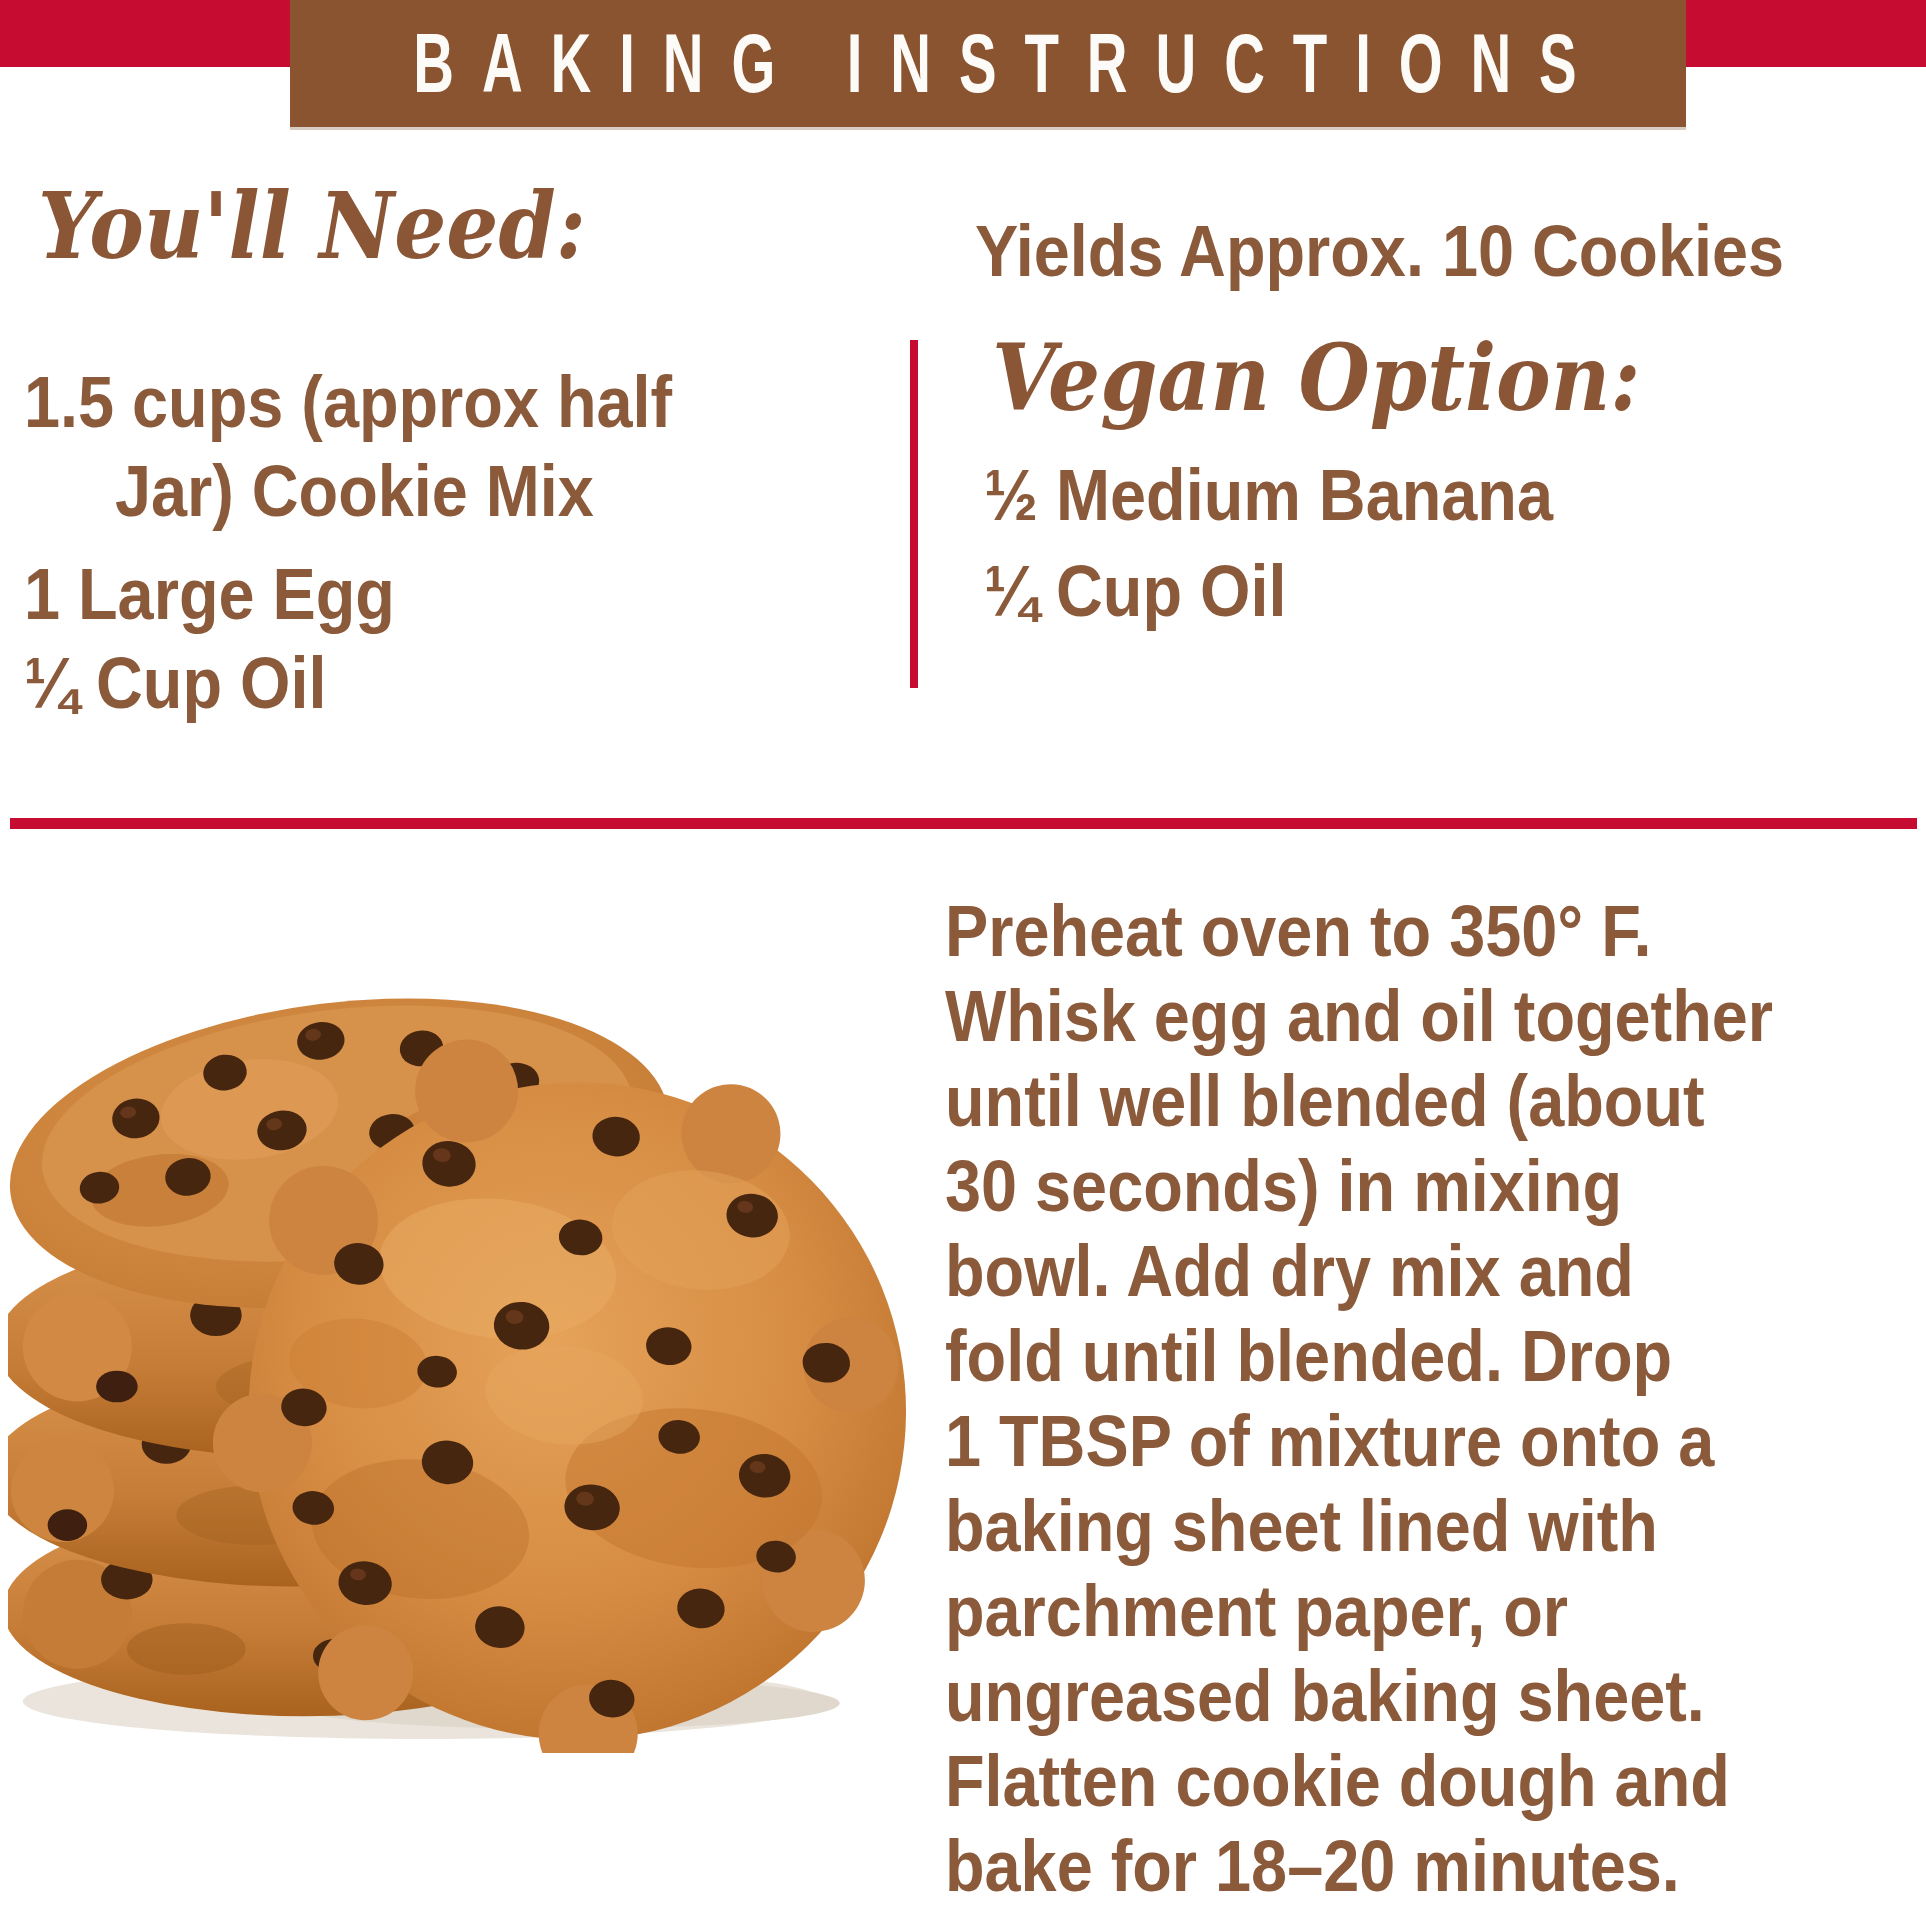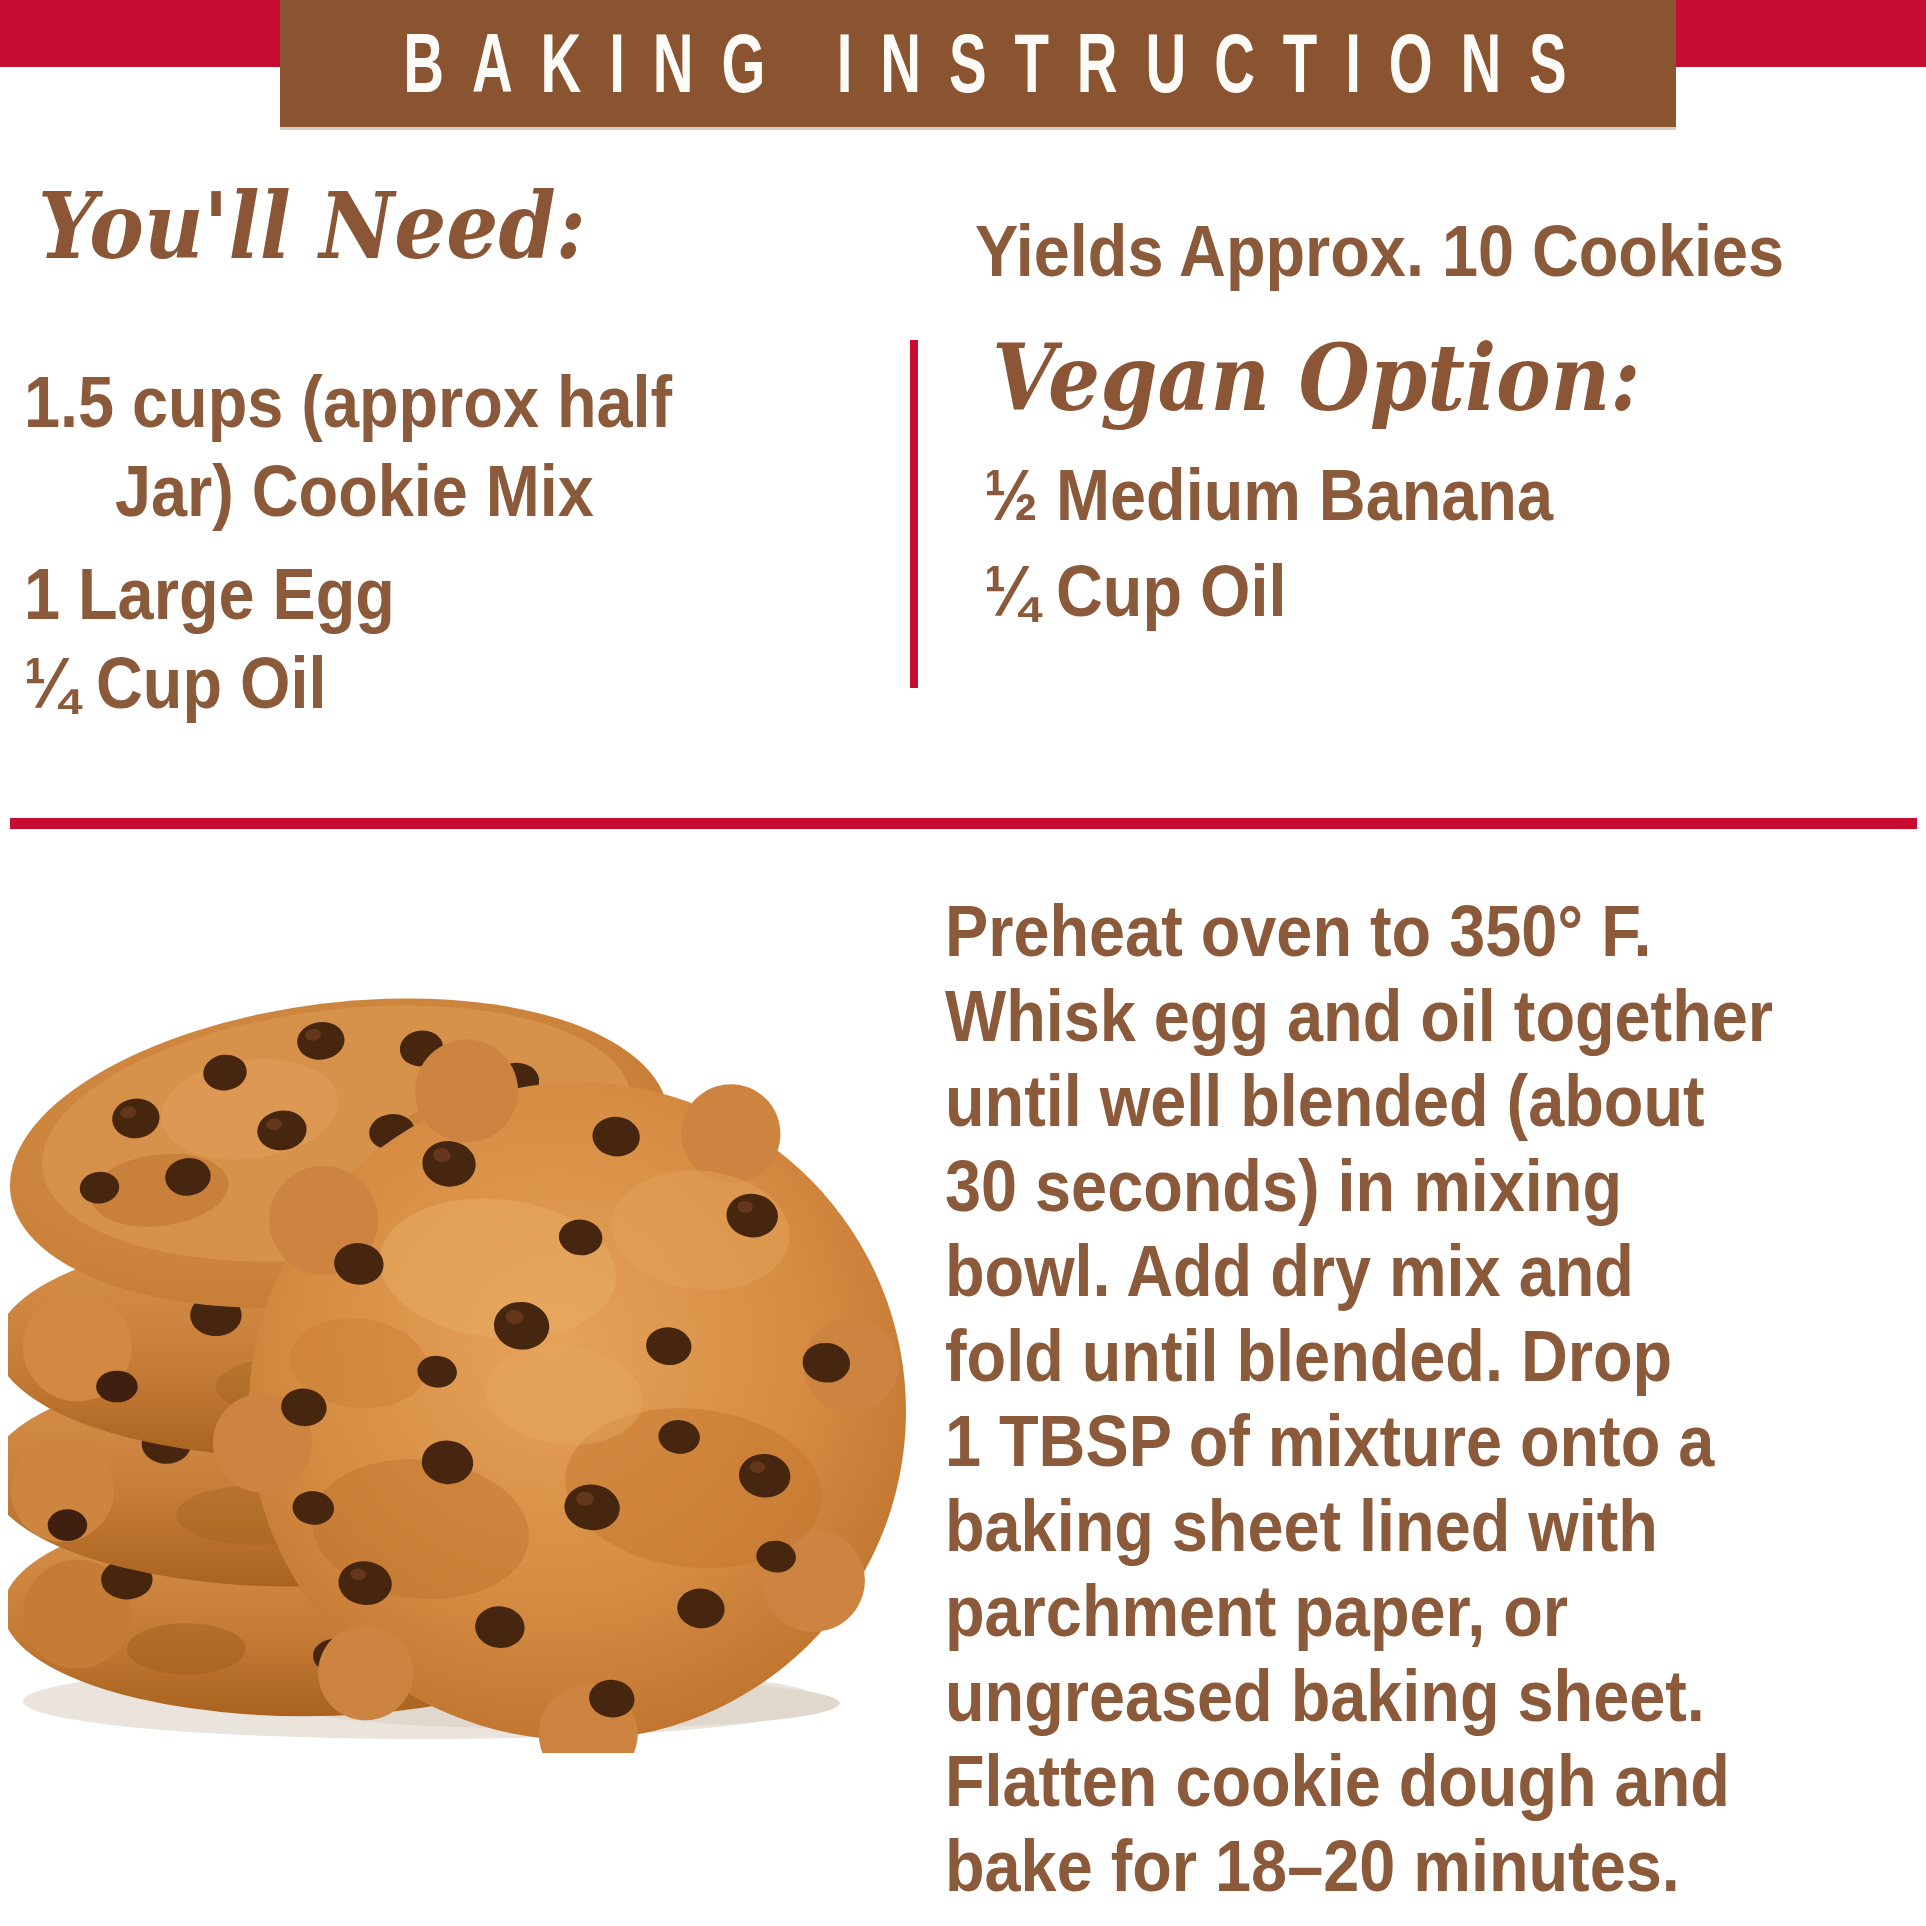--- a/index.html
+++ b/index.html
@@ -9,21 +9,21 @@
     background:#ffffff;
     overflow:hidden;
     font-family:"Liberation Sans", sans-serif;
   }
   
   .red-bar{
     position:absolute;left:0;top:0;width:1927px;height:67px;
     background:#c60c31;
   }
   .banner{
-    position:absolute;left:280px;top:0;width:1396px;height:127px;
+    position:absolute;left:290px;top:0;width:1396px;height:127px;
     background:#8a5431;
     display:flex;align-items:center;justify-content:center;
     box-shadow:0 3px 0 rgba(90,50,20,.25);
   }
   .banner-title{
     color:#fdfbf7;
     font-family:"Liberation Sans", sans-serif;
     font-weight:700;
     font-size:83px;
     letter-spacing:41px;

